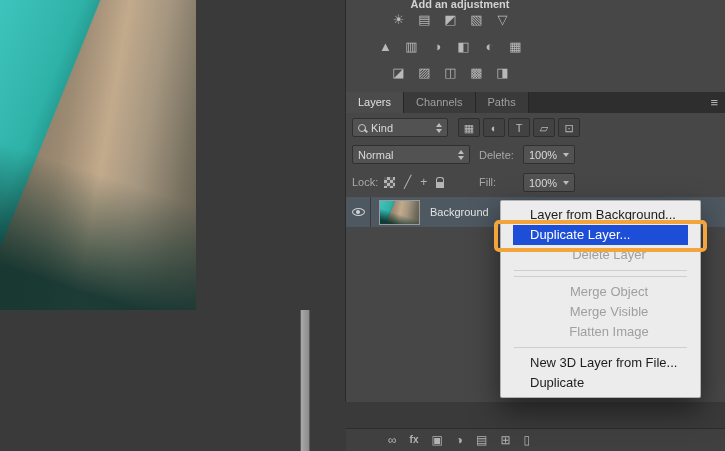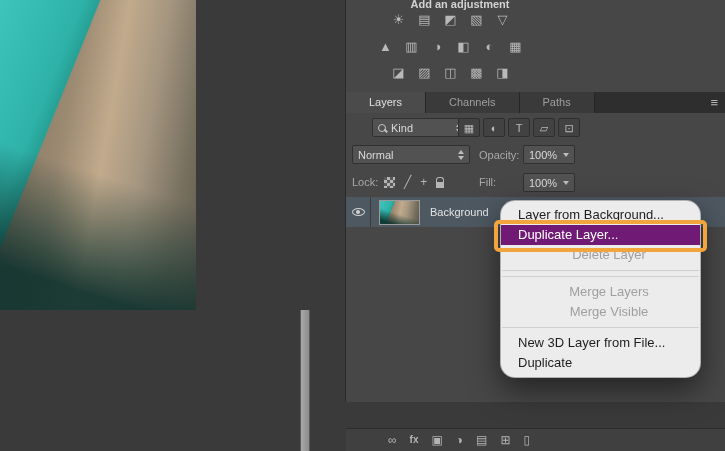--- a/index.html
+++ b/index.html
@@ -27,21 +27,21 @@
   .adj-row { position:absolute; display:flex; gap:9px; }
   .adj-row-1 { left:44px; top:11px; }
   .adj-row-2 { left:31px; top:38px; }
   .adj-row-3 { left:44px; top:64px; }
   .adj-icon { width:17px; height:17px; line-height:17px; text-align:center; color:#b9b9b9;
               font-size:13px; cursor:default; }
 
   
   .tabbar { position:absolute; top:92px; left:0; width:380px; height:21px; background:#2e2e2e;
             display:flex; }
-  .tab { padding:0 23px; font-size:11px; line-height:21px; color:#9f9f9f; background:#3a3a3a;
+  .tab { padding:0 12px; font-size:11px; line-height:21px; color:#9f9f9f; background:#3a3a3a;
          border-right:1px solid #262626; }
   .tab.active { background:#4b4b4b; color:#e0e0e0; }
   .panel-menu { position:absolute; right:7px; top:92px; height:21px; line-height:21px;
                 color:#b5b5b5; font-size:13px; }
 
   
   .dd { position:absolute; height:19px; background:#525252; border:1px solid #303030;
         border-radius:2px; color:#dadada; font-size:11px; display:flex; align-items:center;
         gap:5px; padding:0 5px; }
   .dd-arrows { margin-left:auto; display:flex; flex-direction:column; gap:2px; }
@@ -49,21 +49,21 @@
   .dd-arrows i.up { border-bottom:4px solid #bdbdbd; }
   .dd-arrows i.dn { border-top:4px solid #bdbdbd; }
   .arr-dn { margin-left:auto; width:0; height:0; border-left:3px solid transparent;
             border-right:3px solid transparent; border-top:4px solid #bdbdbd; }
 
   .magnifier { width:8px; height:8px; border:1.5px solid #c5c5c5; border-radius:50%; position:relative; flex:none; }
   .magnifier::after { content:""; position:absolute; width:4px; height:1.5px; background:#c5c5c5;
                       transform:rotate(45deg); right:-3px; bottom:-1px; }
 
   
-  .kind-dd { left:6px; top:118px; width:96px;margin-left:20px; }
+  .kind-dd { left:6px; top:118px; width:96px; }
   .filter-icons { position:absolute; left:112px; top:118px; display:flex; gap:3px; }
   .ficon { width:22px; height:19px; background:#424242; border:1px solid #2e2e2e; border-radius:2px;
            color:#b9b9b9; font-size:11px; text-align:center; line-height:18px; }
 
   
   .blend-dd { left:6px; top:145px; width:118px; }
   .row-label { position:absolute; font-size:11px; color:#a9a9a9; }
   .opacity-label { left:133px; top:149px; }
   .opacity-dd { left:177px; top:145px; width:52px; }
 
@@ -90,24 +90,24 @@
   .layer-name { position:absolute; left:84px; top:0; line-height:30px; font-size:11px; color:#e3e3e3; }
 
   
   .footer { position:absolute; top:428px; left:0; width:380px; height:23px; background:#404040;
             border-top:1px solid #2c2c2c; display:flex; align-items:center; gap:13px; padding-left:42px; }
   .fi { color:#b3b3b3; font-size:12px; line-height:12px; }
   .fi.fx { font-weight:bold; font-size:10px; }
 
   
   .menu { position:absolute; left:500px; top:200px; width:201px; background:#ececec;
-          border:1px solid rgba(0,0,0,0.25); border-radius:15px;
-          box-shadow:0 12px 30px rgba(0,0,0,0.5); padding:4px 0; z-index:5; }
+          border:1px solid rgba(0,0,0,0.25); border-radius:2px;
+          box-shadow:0 12px 30px rgba(0,0,0,0.5); padding:4px 12px; z-index:5; }
   .mi { height:20px; line-height:20px; padding-left:17px; font-size:13px; color:#1d1d1d; white-space:nowrap; }
-  .mi.sel { background:#701a75; color:#ffffff; }
+  .mi.sel { background:#1d4ed8; color:#ffffff; }
   .mi.dis { color:#9f9f9f;text-align:center; }
   .msep { height:1px; background:#cfcfcf; margin:5px 1px; }
 
   
   .annotation { position:absolute; left:494px; top:220px; width:213px; height:32px;
                 border:4px solid #f2a53c; border-radius:5px; z-index:6; pointer-events:none; }
 </style>
 </head>
 <body>
 
@@ -165,21 +165,21 @@
       <span class="ficon">⊡</span>
     </div>
 
     <div class="dd blend-dd">
       <span>Normal</span>
       <span class="dd-arrows">
           <i class="up"></i>
           <i class="dn"></i>
         </span>
     </div>
-    <span class="row-label opacity-label">Opacity:</span>
+    <span class="row-label opacity-label">Delete:</span>
     <div class="dd opacity-dd">
       <span>100%</span>
       <span class="arr-dn"></span>
     </div>
 
     <span class="row-label lock-label">Lock:</span>
     <div class="lock-icons">
       <span class="checker"></span>
       <span class="glyph-icon">╱</span>
       <span class="glyph-icon">+</span>
@@ -209,22 +209,23 @@
       <span class="fi">▯</span>
     </div>
   </div>
 
   <div class="menu">
     <div class="mi">Layer from Background...</div>
     <div class="mi sel">Duplicate Layer...</div>
     <div class="mi dis">Delete Layer</div>
     <div class="msep"></div>
     <div class="msep"></div>
-    <div class="mi dis">Merge Layers</div>
+    <div class="mi dis">Merge Object</div>
     <div class="mi dis">Merge Visible</div>
+    <div class="mi dis">Flatten Image</div>
     <div class="msep"></div>
     <div class="mi">New 3D Layer from File...</div>
     <div class="mi">Duplicate</div>
   </div>
 
   <div class="annotation"></div>
 
 </div>
 
 </body></html>

